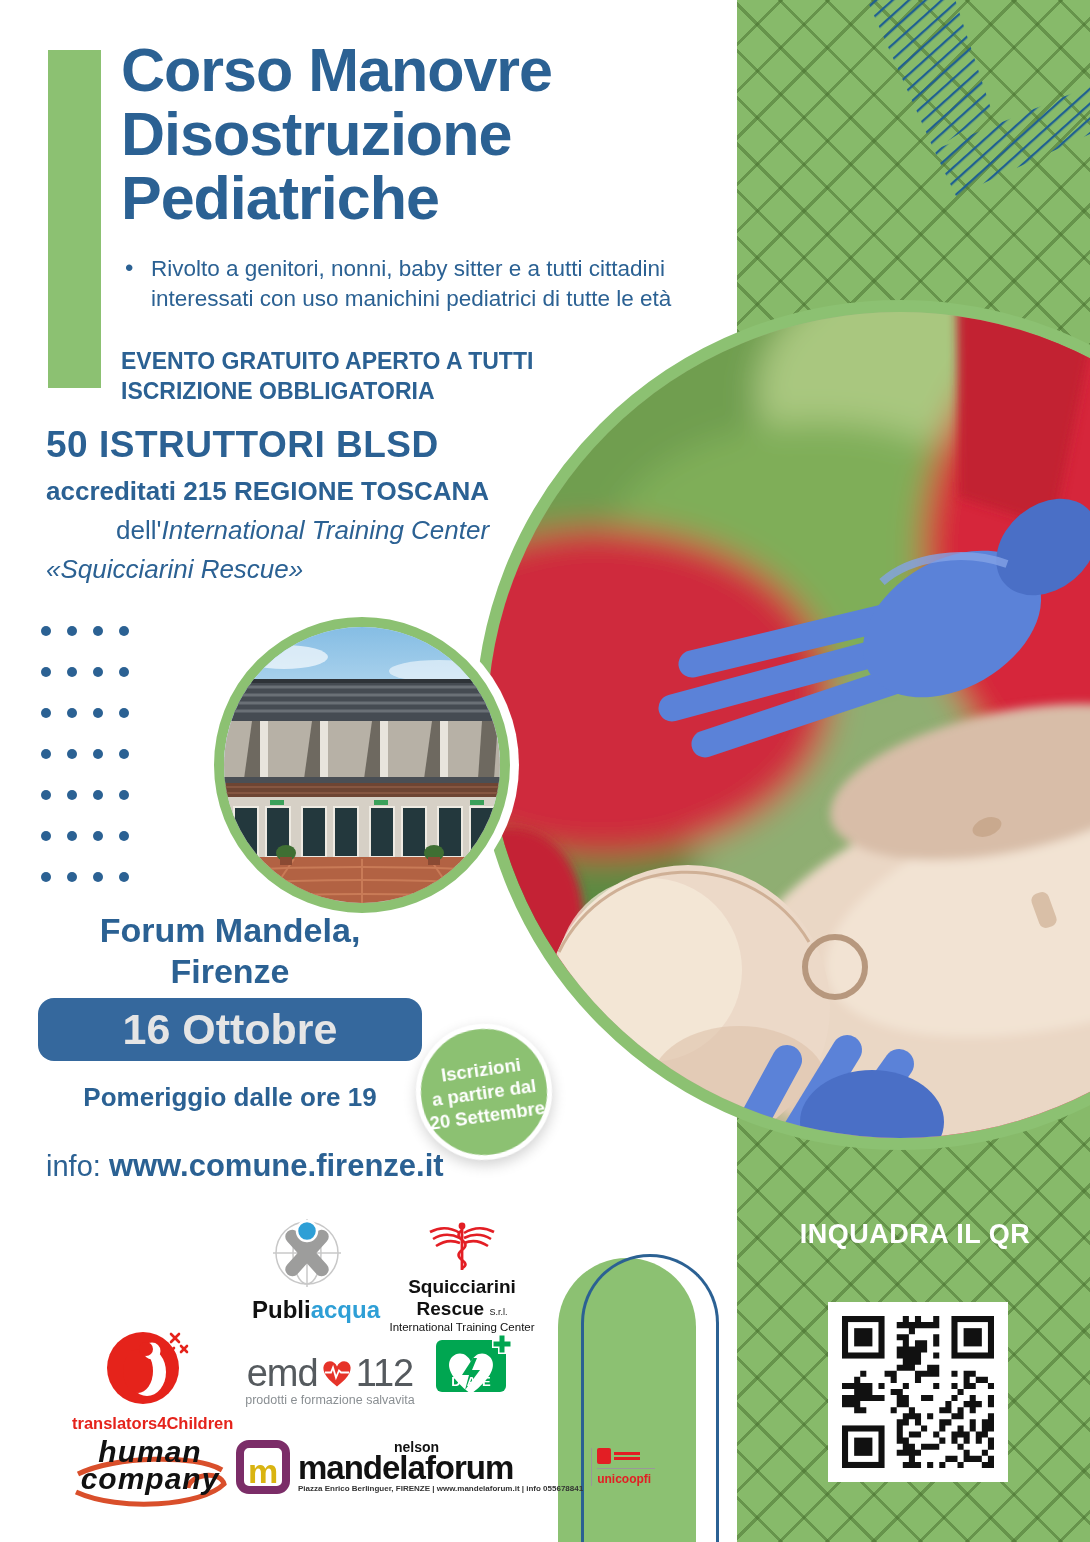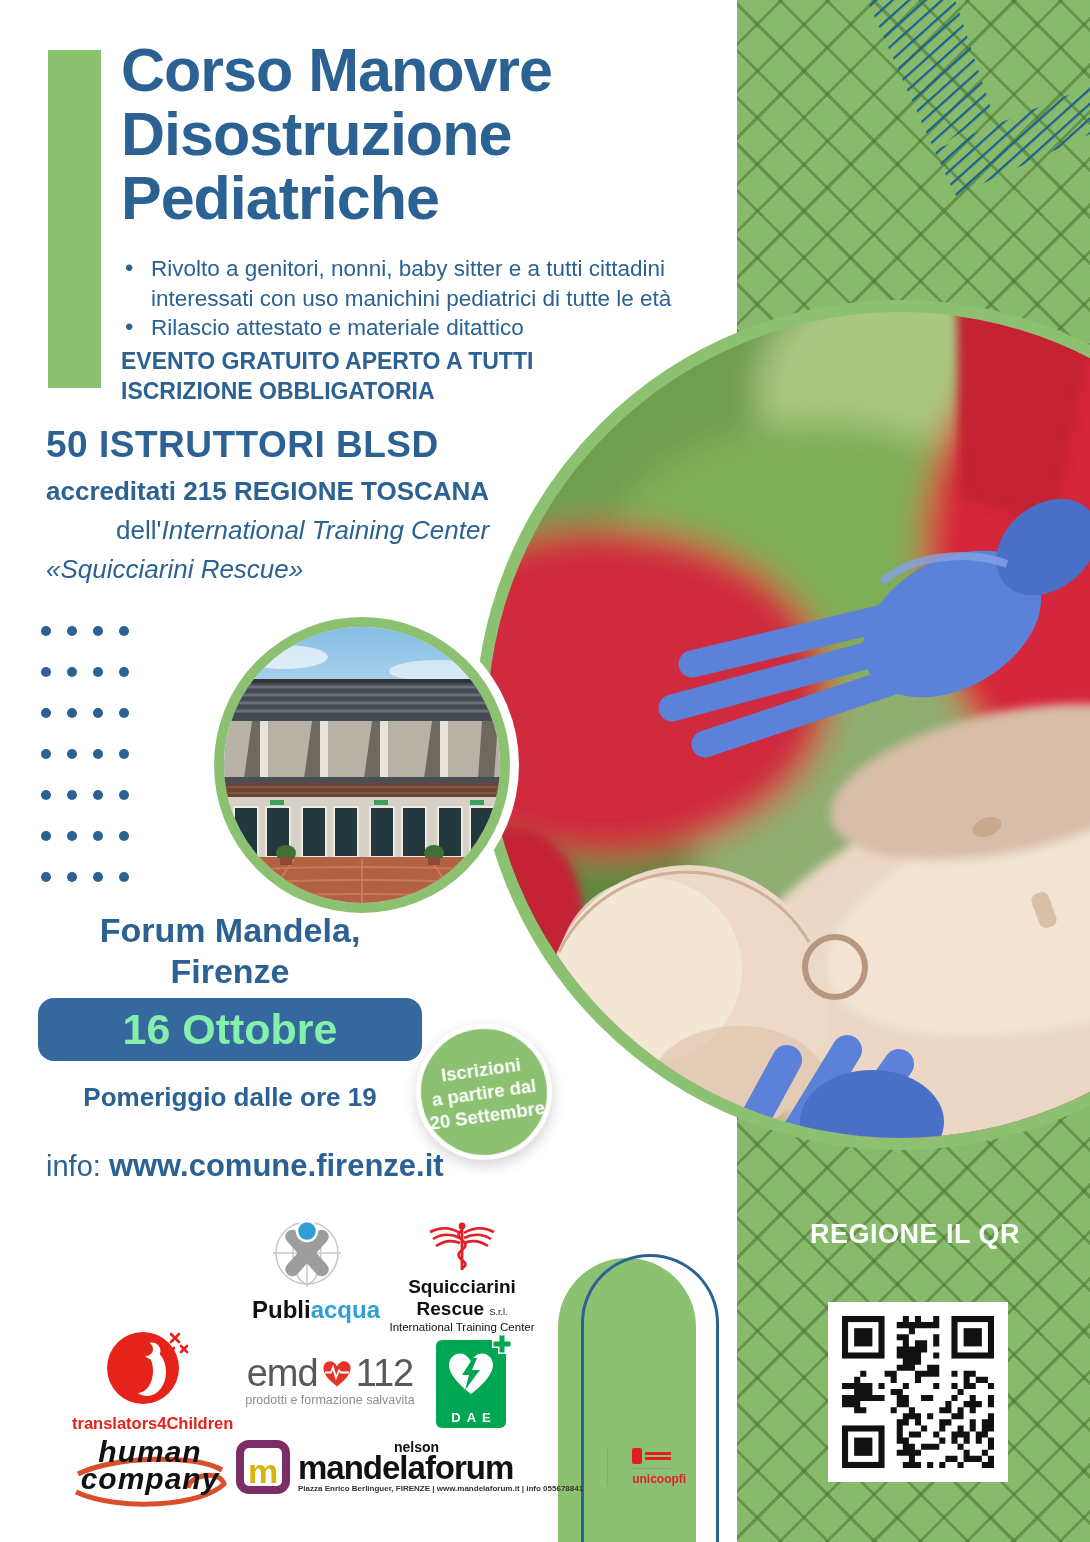--- a/index.html
+++ b/index.html
@@ -45,21 +45,21 @@
   .instructors .l2{font-size:26px;font-weight:700;margin-top:10px;}
   .instructors .l3{font-size:26px;font-weight:400;margin-top:8px;text-align:right;}
   .instructors .l3 .it{font-style:italic;}
   .instructors .l4{font-size:26px;font-weight:400;font-style:italic;margin-top:8px;}
   .dots{position:absolute;left:41px;top:626px;display:grid;z-index:2;
     grid-template-columns:repeat(4,10px);grid-auto-rows:10px;column-gap:16px;row-gap:31px;}
   .dots i{width:10px;height:10px;border-radius:50%;background:var(--accent_blue,#2b6193);}
   .venue{position:absolute;left:38px;top:910px;width:384px;text-align:center;z-index:4;
     color:var(--accent_blue,#2b6193);font-size:34px;font-weight:700;line-height:41px;}
   .date-btn{position:absolute;left:38px;top:998px;width:384px;height:63px;border-radius:16px;z-index:4;
-    background:var(--button_blue,#35689d);color:#86efac;font-size:43px;font-weight:700;text-align:center;line-height:63px;}
+    background:var(--button_blue,#35689d);color:#e5e5e5;font-size:43px;font-weight:700;text-align:center;line-height:63px;}
   .time{position:absolute;left:38px;top:1082px;width:384px;text-align:center;z-index:4;
     color:var(--accent_blue,#2b6193);font-size:26px;font-weight:700;}
   .badge{position:absolute;left:416px;top:1024px;width:136px;height:136px;border-radius:50%;z-index:4;
     background:var(--green,#8cc172);border:5px solid #fff;box-shadow:0 5px 14px rgba(0,0,0,.18);
     transform:rotate(-8deg);display:flex;flex-direction:column;justify-content:center;align-items:center;
     color:#fff;font-size:18.5px;font-weight:700;line-height:23px;text-align:center;}
   .info{position:absolute;left:46px;top:1148px;z-index:2;color:var(--accent_blue,#2b6193);font-size:29px;}
   .info b{font-size:31px;font-weight:700;}
   
   .logo{position:absolute;z-index:2;}
@@ -73,35 +73,35 @@
   .squicciarini{left:372px;top:1222px;width:180px;text-align:center;color:#111;}
   .squicciarini .nm{font-size:19px;font-weight:700;margin-top:2px;}
   .squicciarini .nm span{font-size:9px;font-weight:400;}
   .squicciarini .sub{font-size:11.5px;margin-top:1px;}
   .translators{left:72px;top:1328px;width:150px;text-align:center;}
   .translators .txt{font-size:16.5px;font-weight:700;color:var(--translators_red,#e5231b);margin-top:4px;}
   .emd{left:240px;top:1352px;width:180px;text-align:center;}
   .emd .row{display:flex;align-items:center;justify-content:center;gap:2px;}
   .emd .w{font-size:38px;font-weight:400;color:#555a5e;letter-spacing:-1px;}
   .emd .tag{font-size:12.5px;color:#8a8f93;margin-top:-2px;}
-  .dae{left:436px;top:1340px;width:70px;height:88px;background:var(--dae_green,#00a651);border-radius:6px;position:absolute;}
+  .dae{left:436px;top:1340px;width:70px;height:52px;background:var(--dae_green,#00a651);border-radius:6px;position:absolute;}
   .dae .cross{position:absolute;right:-7px;top:-7px;}
   .dae .lbl{position:absolute;bottom:3px;width:100%;text-align:center;color:#fff;font-size:13px;font-weight:700;letter-spacing:6px;text-indent:6px;}
   .human{left:70px;top:1438px;width:160px;text-align:center;position:absolute;}
   .human .t{position:relative;font-size:30px;line-height:27px;font-weight:700;font-style:italic;color:#111;letter-spacing:1px;z-index:1;}
   .human svg{position:absolute;left:0;top:6px;z-index:0;}
   .mandela{left:236px;top:1440px;display:flex;align-items:center;}
   .mandela .icon{width:54px;height:54px;border:8px solid var(--mandela_purple,#7b2d68);border-radius:13px;
     display:flex;align-items:flex-end;justify-content:center;}
   .mandela .icon span{color:var(--mandela_yellow,#d9b411);font-size:34px;font-weight:700;line-height:30px;}
   .mandela .col{margin-left:8px;}
   .mandela .nelson{font-size:14px;font-weight:700;color:#111;margin-left:96px;line-height:12px;}
   .mandela .name{font-size:33px;font-weight:700;color:#111;letter-spacing:-1px;line-height:30px;}
   .mandela .addr{font-size:8px;color:#333;font-weight:700;margin-top:1px;}
-  .mandela .partner{margin-left:24px;padding-left:24px;border-left:1px solid #999;width:64px;}
+  .mandela .partner{margin-left:8px;padding-left:5px;border-left:1px solid #999;width:64px;}
   .mandela .fnd{display:flex;align-items:center;gap:3px;padding-bottom:4px;border-bottom:1px solid #999;}
   .mandela .fnd .mark{width:14px;height:16px;background:var(--squicciarini_red,#e31e24);border-radius:2px;}
   .mandela .fnd .lines{display:flex;flex-direction:column;gap:2px;}
   .mandela .fnd .lines i{display:block;width:26px;height:3px;background:var(--squicciarini_red,#e31e24);}
   .mandela .uni{font-size:12px;font-weight:700;color:var(--squicciarini_red,#e31e24);padding-top:3px;}
   
   .arch-green{position:absolute;left:558px;top:1258px;width:138px;height:284px;z-index:1;
     background:var(--green,#8cc172);border-radius:69px 69px 0 0;}
   .arch-blue{position:absolute;left:581px;top:1254px;width:138px;height:288px;z-index:1;
     border:3px solid var(--accent_blue,#2b6193);border-bottom:none;border-radius:69px 69px 0 0;}
@@ -256,21 +256,20 @@
   </div>
 
   <div class="green-bar"></div>
   <div class="title">
     <div>Corso Manovre</div>
     <div>Disostruzione</div>
     <div>Pediatriche</div>
   </div>
   <ul class="bullets">
     <li>Rivolto a genitori, nonni, baby sitter e a tutti cittadini interessati con uso manichini pediatrici di tutte le età</li>
-    <li>Rilascio attestato e materiale ditattico</li>
   </ul>
   <div class="highlight">
     <div>EVENTO GRATUITO APERTO A TUTTI</div>
     <div>ISCRIZIONE OBBLIGATORIA</div>
   </div>
 
   <div class="instructors">
     <div class="l1">50 ISTRUTTORI BLSD</div>
     <div class="l2">accreditati 215 REGIONE TOSCANA</div>
     <div class="l3"><span>dell'</span><span class="it">International Training Center</span></div>
@@ -428,21 +427,21 @@
           </span>
       </div>
       <div class="uni">unicoopfi</div>
     </div>
   </div>
 
   <div class="arch-green"></div>
   <div class="arch-blue"></div>
 
   <div class="qr-title">
-    <div>REGIONE IL QR</div>
+    <div>INQUADRA IL QR</div>
   </div>
   <div class="qr-card">
     <svg id="qr-svg" width="152" height="152" viewBox="0 0 150 150">
         <path d="M60,0h6v6h-6zM72,0h6v6h-6zM90,0h6v6h-6zM54,6h6v6h-6zM60,6h6v6h-6zM66,6h6v6h-6zM72,6h6v6h-6zM78,6h6v6h-6zM84,6h6v6h-6zM90,6h6v6h-6zM66,12h6v6h-6zM54,18h6v6h-6zM60,18h6v6h-6zM90,18h6v6h-6zM60,24h6v6h-6zM72,24h6v6h-6zM78,24h6v6h-6zM90,24h6v6h-6zM54,30h6v6h-6zM60,30h6v6h-6zM66,30h6v6h-6zM72,30h6v6h-6zM78,30h6v6h-6zM54,36h6v6h-6zM60,36h6v6h-6zM66,36h6v6h-6zM72,36h6v6h-6zM90,36h6v6h-6zM60,42h6v6h-6zM66,42h6v6h-6zM72,42h6v6h-6zM54,48h6v6h-6zM60,48h6v6h-6zM66,48h6v6h-6zM84,48h6v6h-6zM90,48h6v6h-6zM18,54h6v6h-6zM42,54h6v6h-6zM48,54h6v6h-6zM72,54h6v6h-6zM78,54h6v6h-6zM84,54h6v6h-6zM90,54h6v6h-6zM108,54h6v6h-6zM120,54h6v6h-6zM126,54h6v6h-6zM12,60h6v6h-6zM48,60h6v6h-6zM72,60h6v6h-6zM120,60h6v6h-6zM132,60h6v6h-6zM138,60h6v6h-6zM0,66h6v6h-6zM6,66h6v6h-6zM12,66h6v6h-6zM18,66h6v6h-6zM24,66h6v6h-6zM36,66h6v6h-6zM60,66h6v6h-6zM90,66h6v6h-6zM108,66h6v6h-6zM120,66h6v6h-6zM126,66h6v6h-6zM144,66h6v6h-6zM12,72h6v6h-6zM18,72h6v6h-6zM24,72h6v6h-6zM48,72h6v6h-6zM54,72h6v6h-6zM114,72h6v6h-6zM0,78h6v6h-6zM6,78h6v6h-6zM12,78h6v6h-6zM18,78h6v6h-6zM24,78h6v6h-6zM30,78h6v6h-6zM36,78h6v6h-6zM54,78h6v6h-6zM60,78h6v6h-6zM78,78h6v6h-6zM84,78h6v6h-6zM108,78h6v6h-6zM126,78h6v6h-6zM144,78h6v6h-6zM0,84h6v6h-6zM6,84h6v6h-6zM12,84h6v6h-6zM54,84h6v6h-6zM60,84h6v6h-6zM102,84h6v6h-6zM120,84h6v6h-6zM126,84h6v6h-6zM132,84h6v6h-6zM144,84h6v6h-6zM12,90h6v6h-6zM18,90h6v6h-6zM48,90h6v6h-6zM66,90h6v6h-6zM96,90h6v6h-6zM102,90h6v6h-6zM114,90h6v6h-6zM126,90h6v6h-6zM60,96h6v6h-6zM66,96h6v6h-6zM72,96h6v6h-6zM84,96h6v6h-6zM108,96h6v6h-6zM114,96h6v6h-6zM144,96h6v6h-6zM54,102h6v6h-6zM60,102h6v6h-6zM72,102h6v6h-6zM96,102h6v6h-6zM102,102h6v6h-6zM126,102h6v6h-6zM138,102h6v6h-6zM144,102h6v6h-6zM54,108h6v6h-6zM78,108h6v6h-6zM96,108h6v6h-6zM114,108h6v6h-6zM126,108h6v6h-6zM138,108h6v6h-6zM144,108h6v6h-6zM54,114h6v6h-6zM66,114h6v6h-6zM72,114h6v6h-6zM90,114h6v6h-6zM108,114h6v6h-6zM114,114h6v6h-6zM120,114h6v6h-6zM132,114h6v6h-6zM138,114h6v6h-6zM54,120h6v6h-6zM60,120h6v6h-6zM96,120h6v6h-6zM108,120h6v6h-6zM120,120h6v6h-6zM132,120h6v6h-6zM144,120h6v6h-6zM60,126h6v6h-6zM66,126h6v6h-6zM78,126h6v6h-6zM84,126h6v6h-6zM90,126h6v6h-6zM114,126h6v6h-6zM144,126h6v6h-6zM54,132h6v6h-6zM60,132h6v6h-6zM66,132h6v6h-6zM72,132h6v6h-6zM120,132h6v6h-6zM138,132h6v6h-6zM66,138h6v6h-6zM102,138h6v6h-6zM108,138h6v6h-6zM120,138h6v6h-6zM126,138h6v6h-6zM132,138h6v6h-6zM144,138h6v6h-6zM60,144h6v6h-6zM66,144h6v6h-6zM72,144h6v6h-6zM84,144h6v6h-6zM96,144h6v6h-6zM114,144h6v6h-6zM138,144h6v6h-6zM144,144h6v6h-6z" fill="#111"></path>
         <rect x="0" y="0" width="42" height="42" fill="#111"></rect>
         <rect x="6" y="6" width="30" height="30" fill="#fff"></rect>
         <rect x="12" y="12" width="18" height="18" fill="#111"></rect>
         <rect x="108" y="0" width="42" height="42" fill="#111"></rect>
         <rect x="114" y="6" width="30" height="30" fill="#fff"></rect>
         <rect x="120" y="12" width="18" height="18" fill="#111"></rect>

